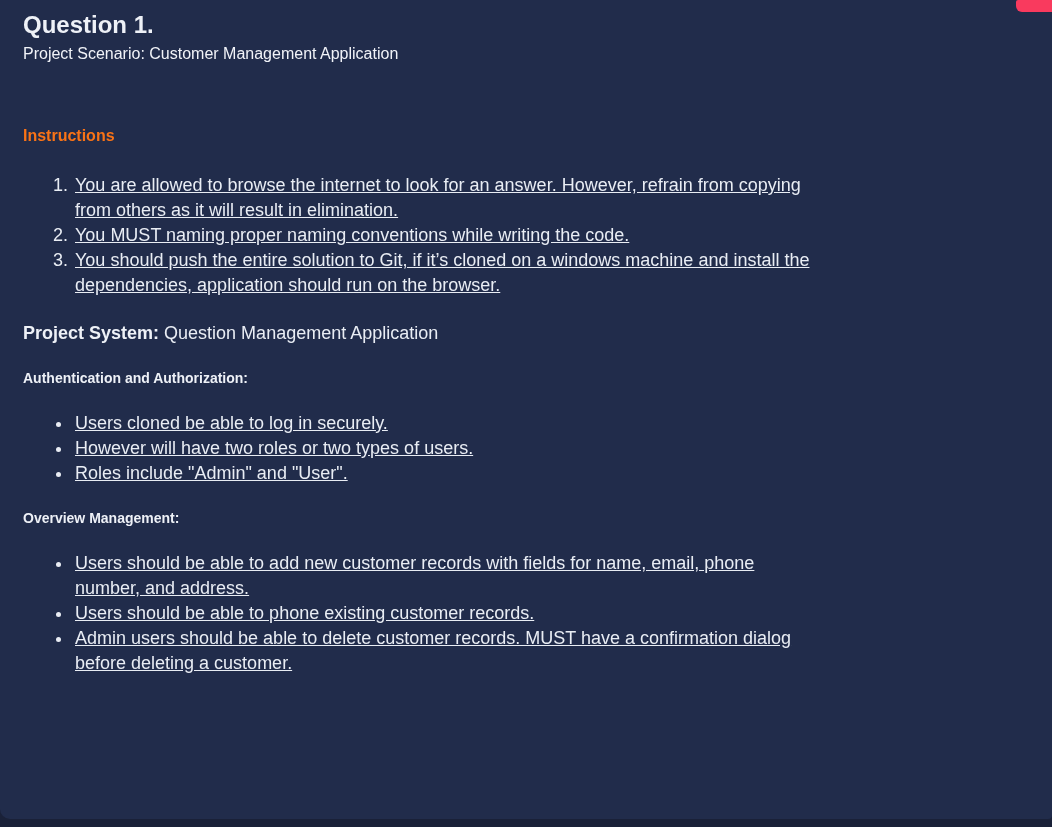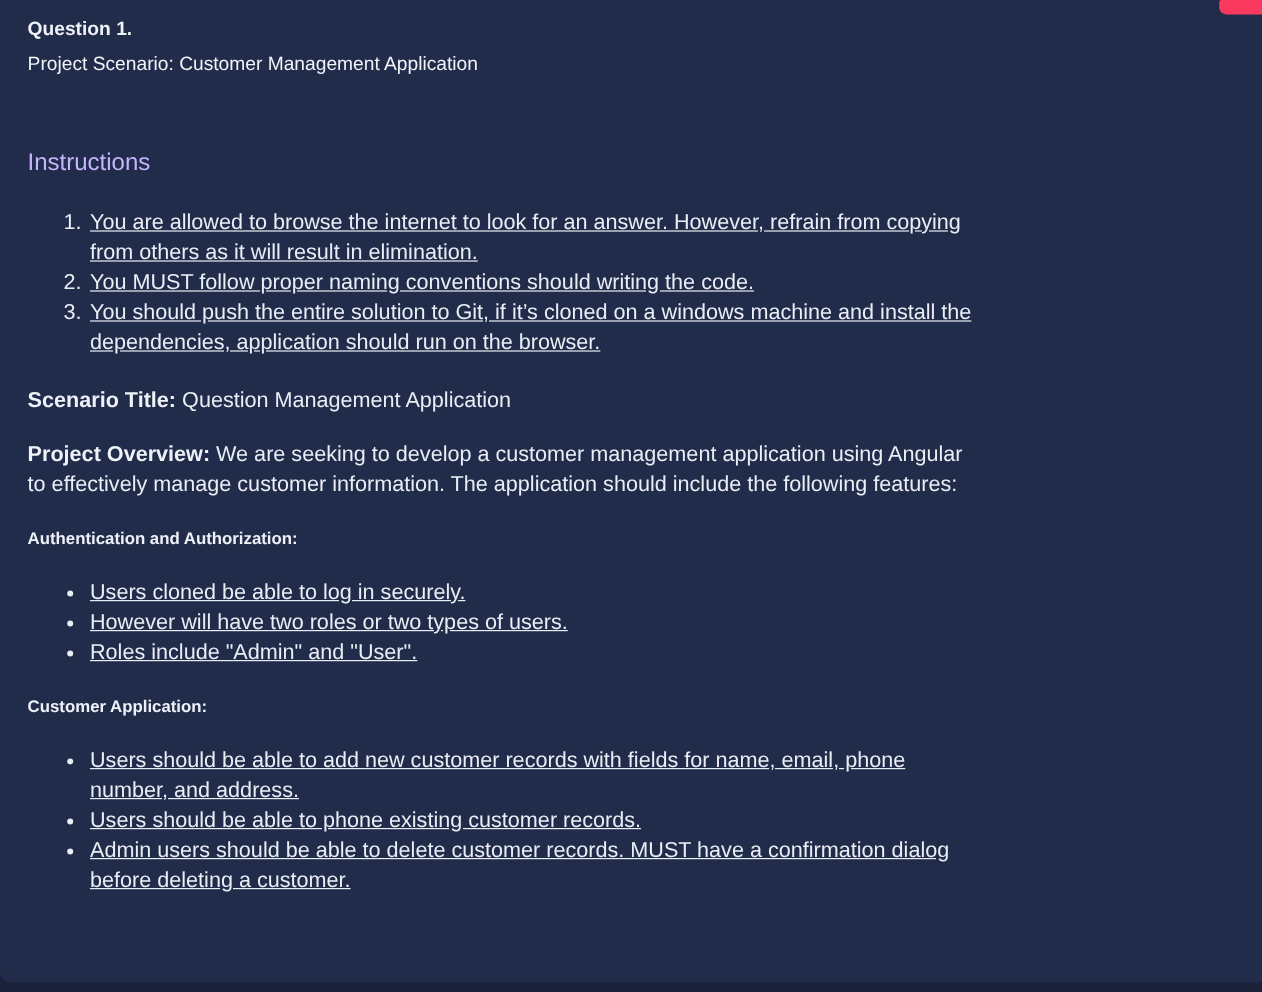--- a/index.html
+++ b/index.html
@@ -38,40 +38,40 @@
     cursor: pointer;
   }
 
   .prose {
     padding: 13px 0 0 23px;
     max-width: 813px;
     color: #e9edf4;
   }
 
   .q-label {
-    font-size: 16px;
+    font-size: 24px;
     line-height: 23px;
     font-weight: 700;
     color: #eef1f7;
   }
 
   h1.q-title {
     margin-top: 3px;
     font-size: 16px;
     line-height: 30px;
     font-weight: 400;
     color: #f1f3f8;
     max-width: 480px;
   }
 
   h2.section-heading {
-    font-size: 20px;
+    font-size: 16px;
     line-height: 28px;
-    font-weight: 400;
-    color: #c4b5fd;
+    font-weight: 700;
+    color: #f97316;
   }
 
   h2.instructions-heading { margin-top: 53px; }
   h2.requirements-heading { margin-top: 19px; }
 
   ol.instructions-list {
     margin-top: 23px;
     padding-left: 50px;
     font-size: 18px;
     line-height: 25px;
@@ -119,44 +119,40 @@
   <div class="prose">
 
     <div class="q-label">Question 1.</div>
 
     <h1 class="q-title">Project Scenario: Customer Management Application</h1>
 
     <h2 class="section-heading instructions-heading">Instructions</h2>
 
     <ol class="instructions-list">
       <li>You are allowed to browse the internet to look for an answer. However, refrain from copying from others as it will result in elimination.</li>
-      <li>You MUST follow proper naming conventions should writing the code.</li>
+      <li>You MUST naming proper naming conventions while writing the code.</li>
       <li>You should push the entire solution to Git, if it’s cloned on a windows machine and install the dependencies, application should run on the browser.</li>
     </ol>
 
 
     <p class="labeled-paragraph project-title-line">
-      <strong>Scenario Title:</strong>
+      <strong>Project System:</strong>
       <span>Question Management Application</span>
     </p>
 
-    <p class="labeled-paragraph project-overview-line">
-      <strong>Project Overview:</strong>
-      <span>We are seeking to develop a customer management application using Angular to effectively manage customer information. The application should include the following features:</span>
-    </p>
 
     <h3 class="sub-heading">Authentication and Authorization:</h3>
 
     <ul class="bullet-list">
       <li>Users cloned be able to log in securely.</li>
       <li>However will have two roles or two types of users.</li>
       <li>Roles include "Admin" and "User".</li>
     </ul>
 
-    <h3 class="sub-heading">Customer Application:</h3>
+    <h3 class="sub-heading">Overview Management:</h3>
 
     <ul class="bullet-list">
       <li>Users should be able to add new customer records with fields for name, email, phone number, and address.</li>
       <li>Users should be able to phone existing customer records.</li>
       <li>Admin users should be able to delete customer records. MUST have a confirmation dialog before deleting a customer.</li>
     </ul>
 
   </div>
 </div>
 

